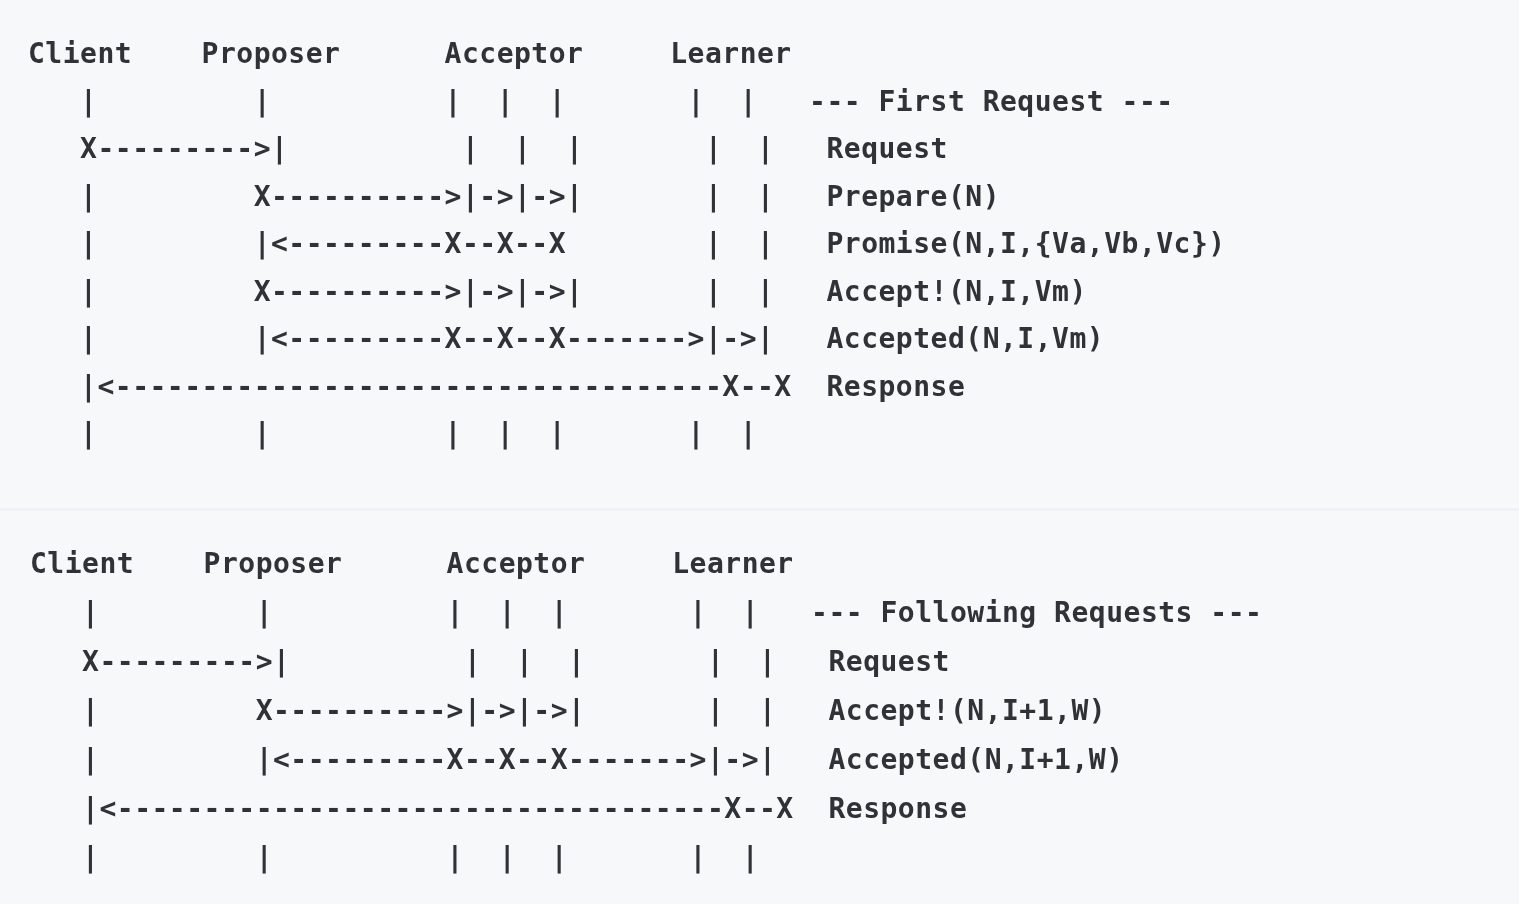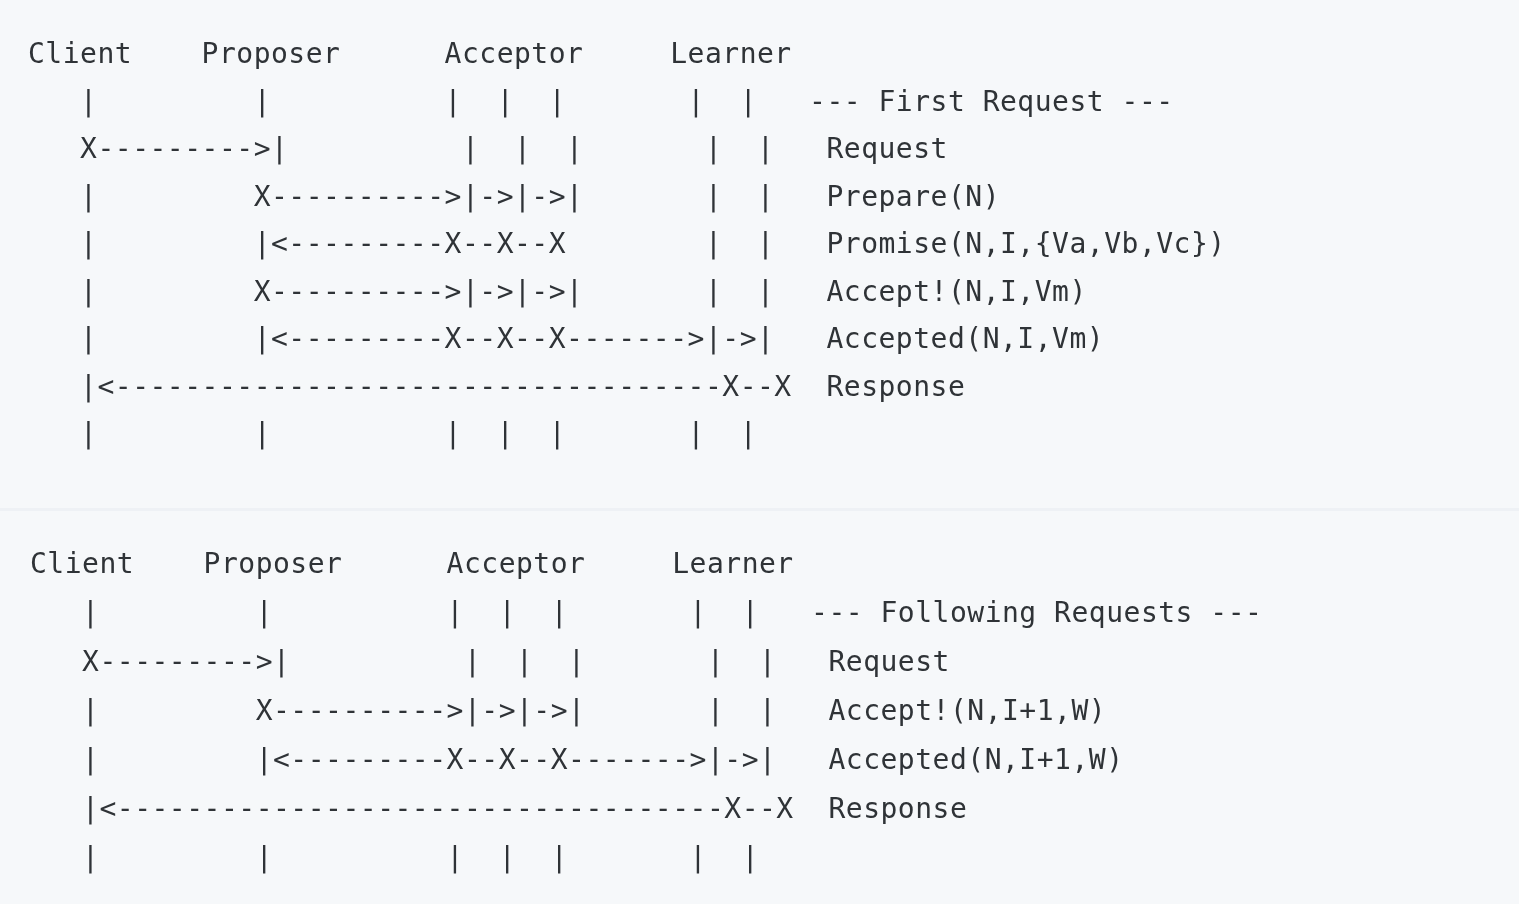--- a/index.html
+++ b/index.html
@@ -40,21 +40,21 @@
   }
   pre.ascii {
     margin: 0;
     padding: 0 0 0 28px;
     font-family: "DejaVu Sans Mono", "Liberation Mono", monospace;
     font-size: 28px;
     line-height: 47.5px;
     letter-spacing: 0.5px;
     color: #2f3337;
     white-space: pre;
-    font-weight: 400;
+    font-weight: 700;
     -webkit-font-smoothing: antialiased;
   }
   pre.ascii.block2 {
     font-size: 28px;
     line-height: 49px;
     padding-left: 30px;
   }
   .divider {
     height: 0;
     border: 0;

